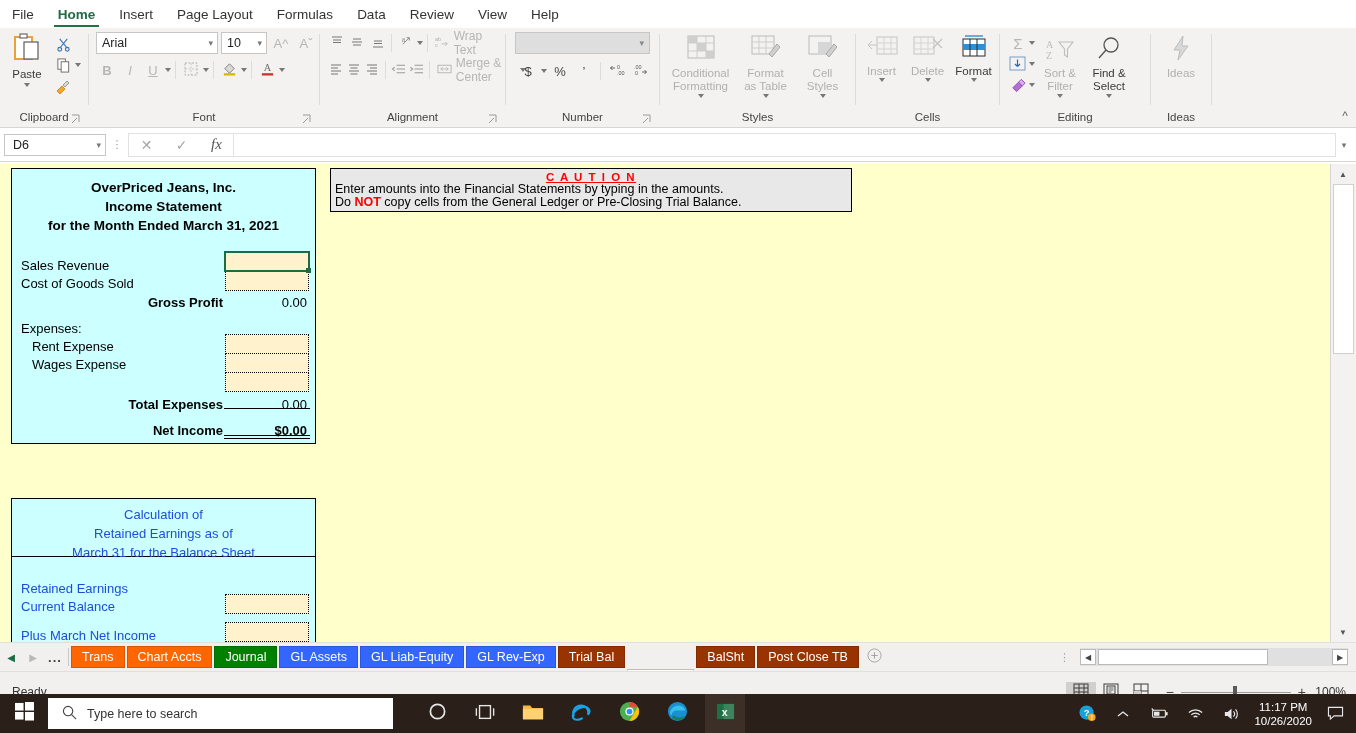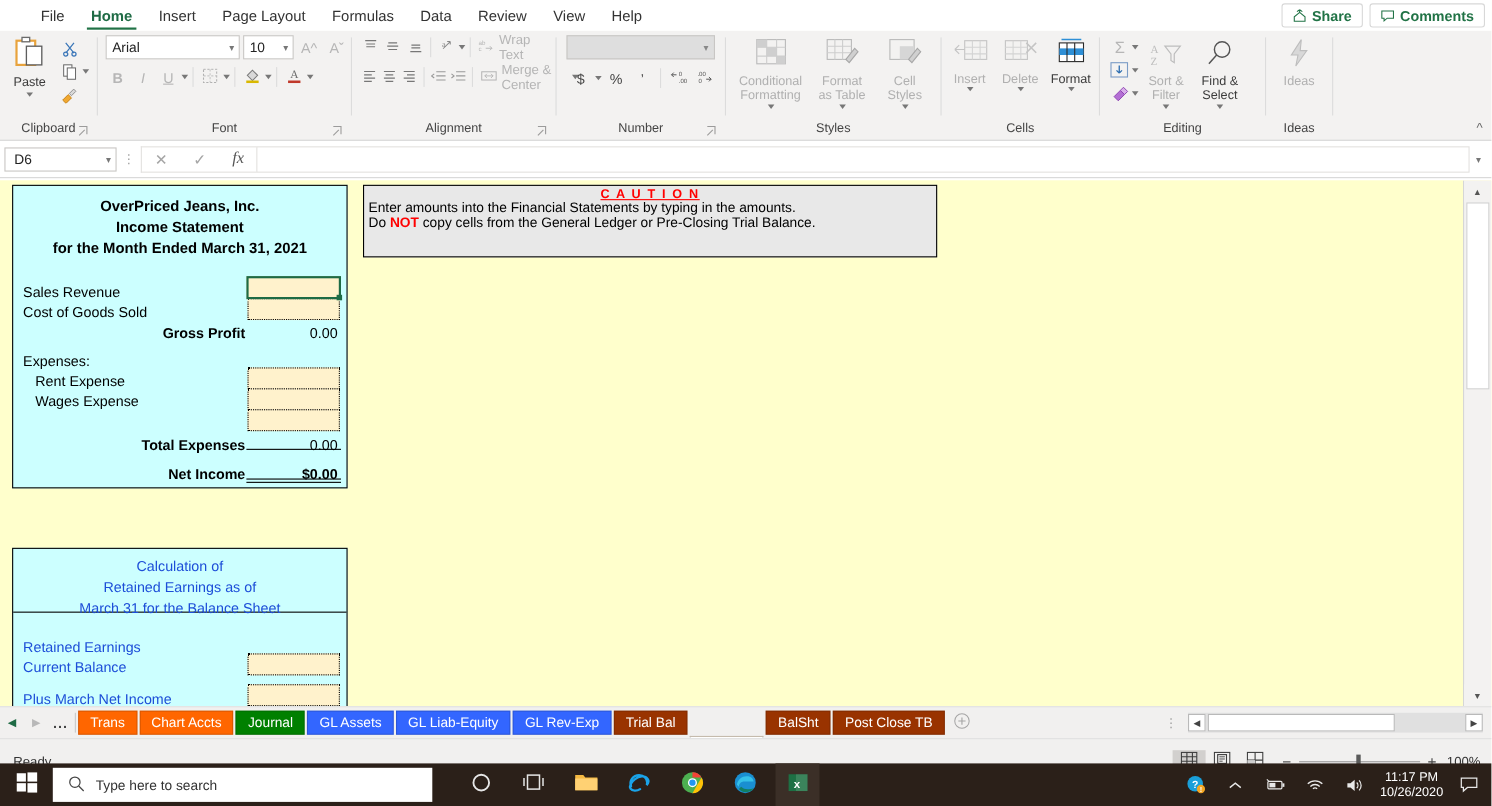--- a/index.html
+++ b/index.html
@@ -9,21 +9,21 @@
     width: 1356px; height: 733px;
     overflow: hidden;
     font-family: "Liberation Sans", sans-serif;
     background: #ffffff;
   }
   .app { position: relative; width: 1356px; height: 733px; background:#fff; }
 
   
   .menubar {
     height: 28px; background: #ffffff; display: flex; align-items: stretch;
-    position: relative; border-bottom: 0; padding-left: 25px;
+    position: relative; border-bottom: 0;
   }
   .menu-item {
     padding: 0 12px; display: flex; align-items: center; font-size: 13.5px;
     color: #333333; cursor: default; position: relative;
   }
   .menu-item.file { color:#333; }
   .menu-item.active { color: #1f6b45; font-weight: 600; }
   .menu-item.active::after {
     content:""; position:absolute; left:8px; right:8px; bottom:1px;
     height:2.5px; background:#217346;
@@ -152,21 +152,21 @@
 
   
   .re-card {
     position:absolute; left:11px; top:334px; width:305px; height:146px;
     background:#CCFFFF; border:1px solid #000; font-size:13px; color:#1d4ed8;
   }
   .re-head { text-align:center; line-height:19px; padding-top:6px; border-bottom:1px solid #000; height:58px;}
 
   
   .caution {
-    position:absolute; left:330px; top:4px; width:522px; height:66px;
+    position:absolute; left:330px; top:4px; width:522px; height:44px;
     background:#E8E8E8; border:1px solid #000; font-size:12.5px; color:#000;
     padding:2px 4px 0 4px;
   }
   .caution-title { text-align:center; color:#ff0000; font-weight:bold; font-size:11.5px; letter-spacing:1.5px; text-decoration:underline; }
   .caution-line { line-height:12.5px; font-size:12.5px;}
   .cau-not { color:#ff0000; font-weight:bold; }
 
   
   .vscroll { position:absolute; right:0; top:0; width:26px; height:478px; background:#f3f2f1; border-left:1px solid #d6d6d6;}
   .vs-btn { width:24px; height:20px; background:#f3f2f1; display:flex;align-items:center;justify-content:center; color:#555; font-size:8px;}
@@ -236,39 +236,20 @@
   <div class="menubar">
     <div class="menu-item file">File</div>
     <div class="menu-item active">Home</div>
     <div class="menu-item">Insert</div>
     <div class="menu-item">Page Layout</div>
     <div class="menu-item">Formulas</div>
     <div class="menu-item">Data</div>
     <div class="menu-item">Review</div>
     <div class="menu-item">View</div>
     <div class="menu-item">Help</div>
-    <div class="menubar-right">
-      <div class="mini-btn">
-        <span>
-          <svg width="13" height="13" viewBox="0 0 16 16">
-              <path d="M2 14v-5l6-5 6 5v5z" fill="none" stroke="#217346" stroke-width="1.2"></path>
-              <path d="M8 4V1M8 1l3 2.2M8 1L5 3.2" stroke="#217346" stroke-width="1.2" fill="none"></path>
-            </svg>
-        </span>
-        <span>Share</span>
-      </div>
-      <div class="mini-btn">
-        <span>
-          <svg width="13" height="13" viewBox="0 0 16 16">
-              <path d="M1.5 2.5h13v8h-7l-3.5 3v-3h-2.5z" fill="none" stroke="#217346" stroke-width="1.2"></path>
-            </svg>
-        </span>
-        <span>Comments</span>
-      </div>
-    </div>
   </div>
 
   <div class="ribbon">
 
     <div class="group clipboard">
       <div class="group-body">
         <div class="clip-row">
           <div class="paste-btn">
             <span>
               <svg width="32" height="34" viewBox="0 0 32 34">

